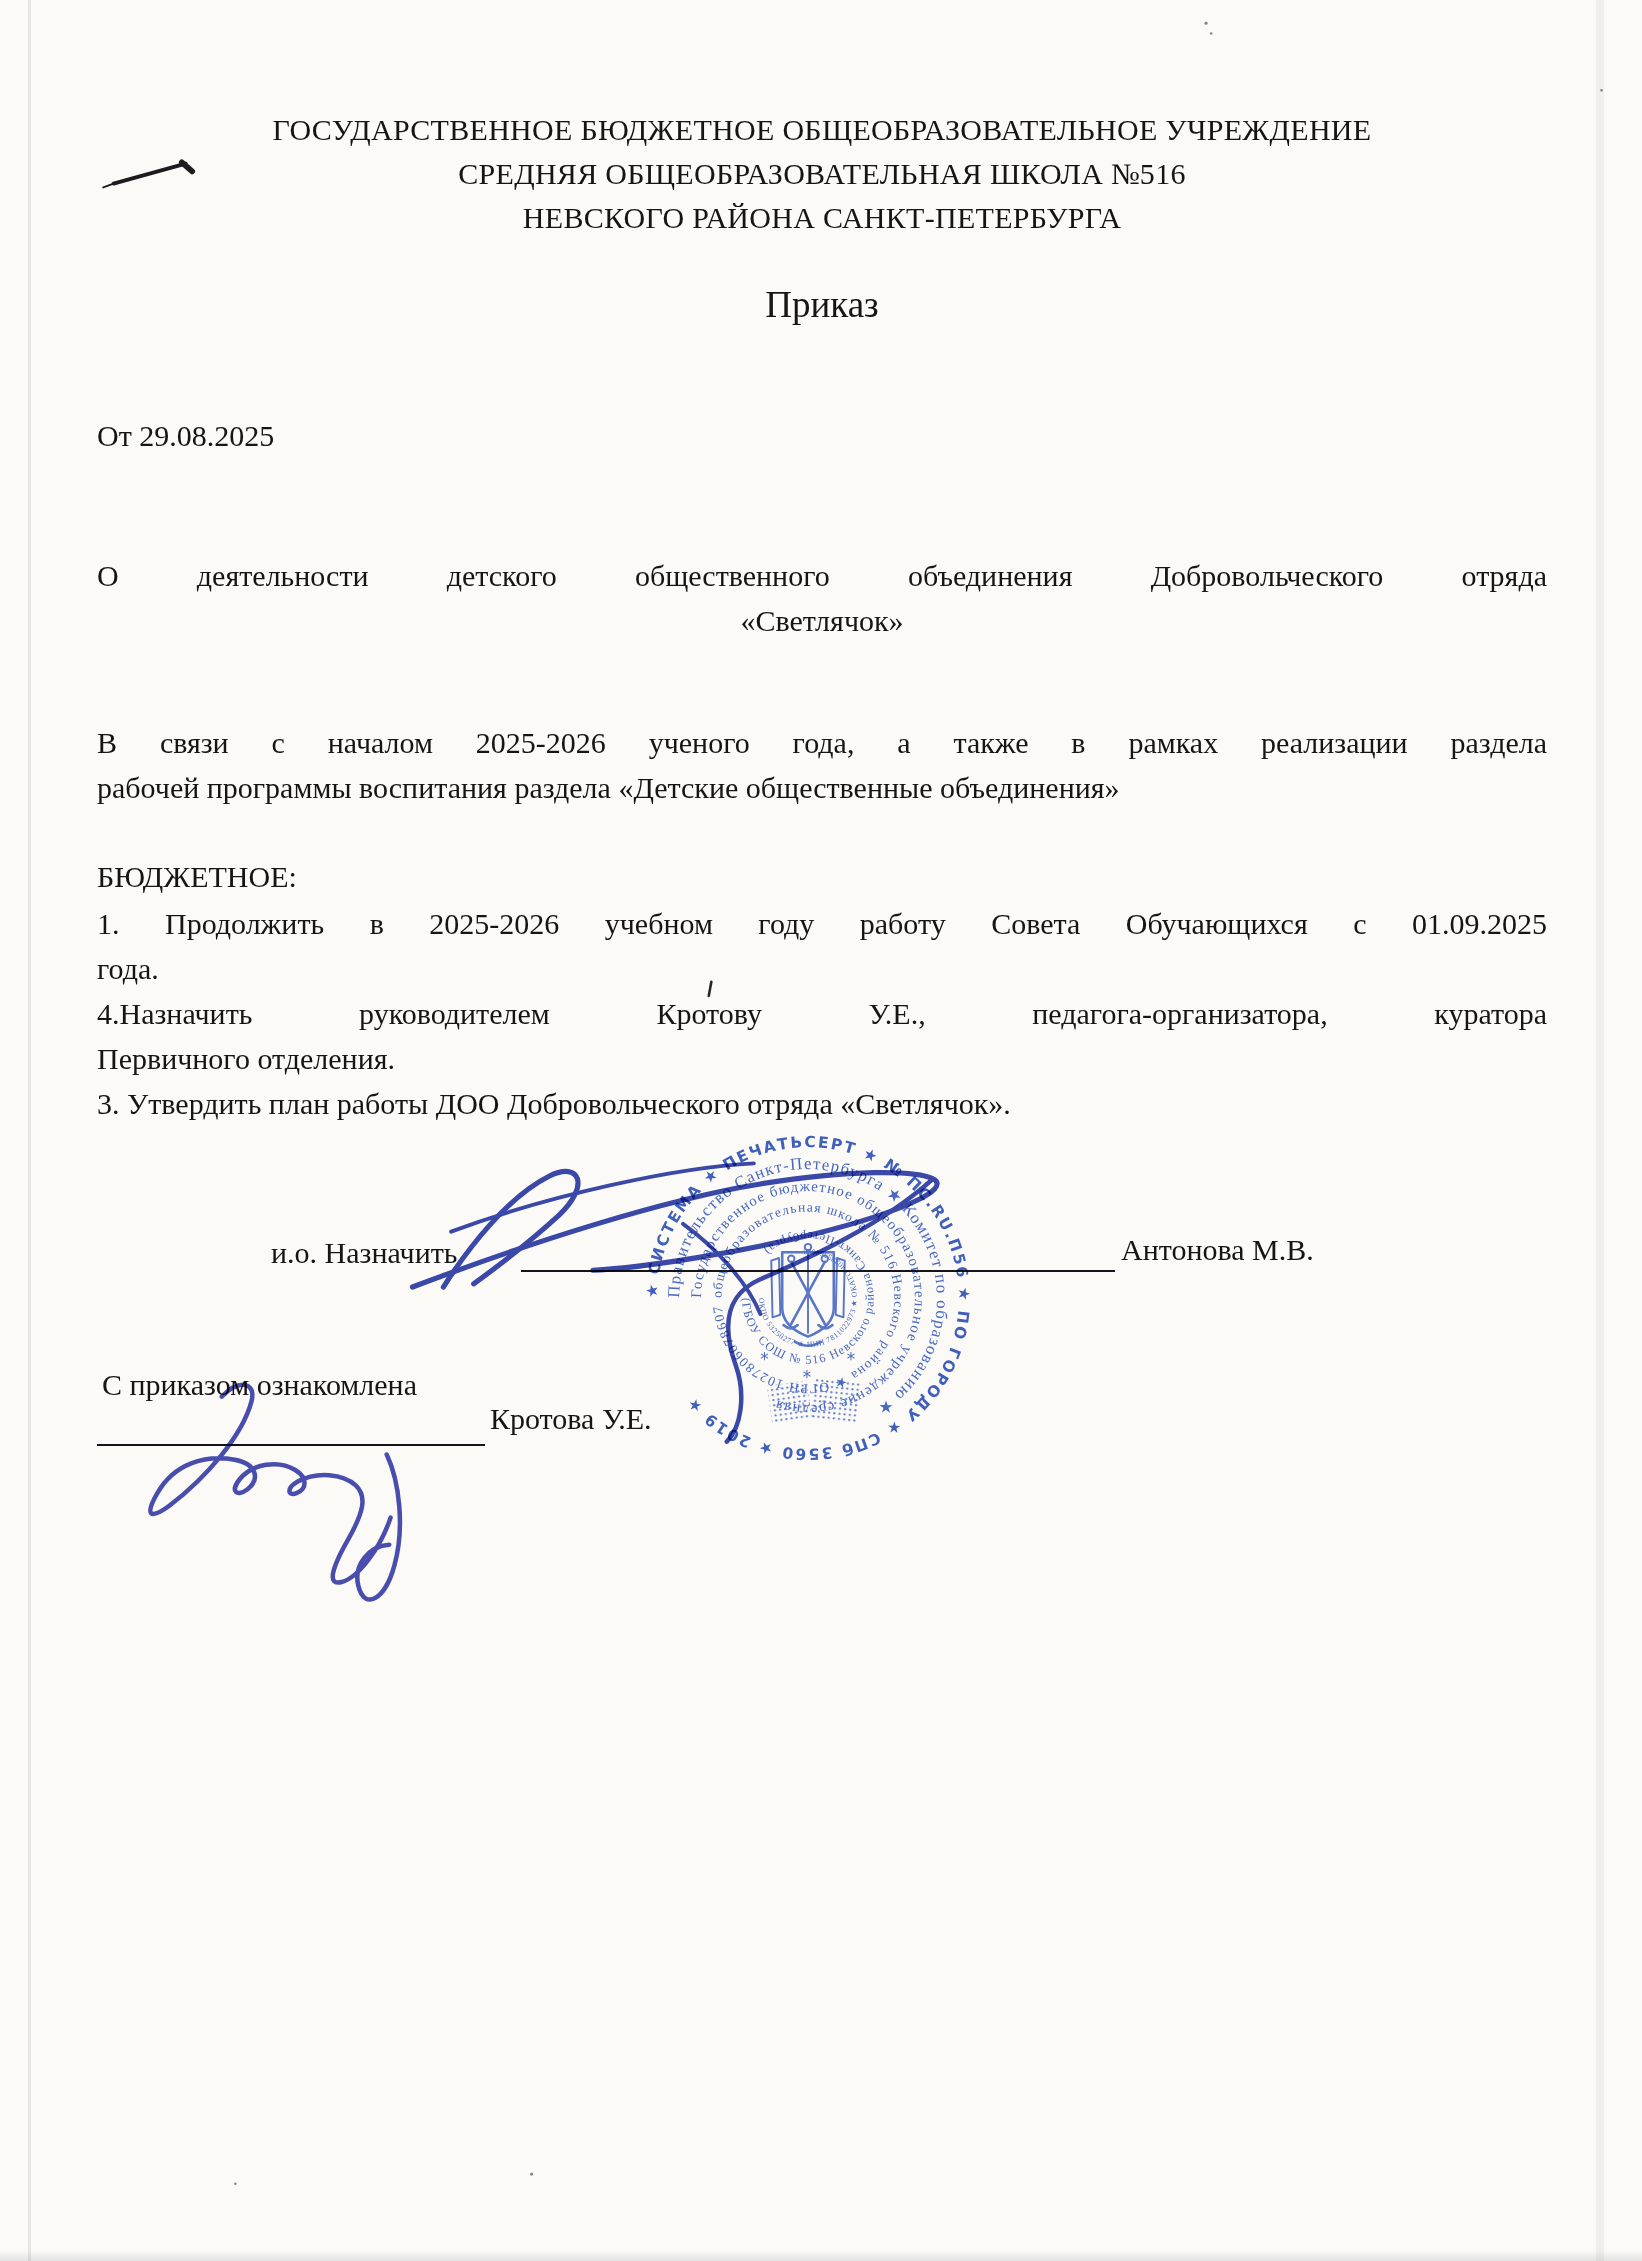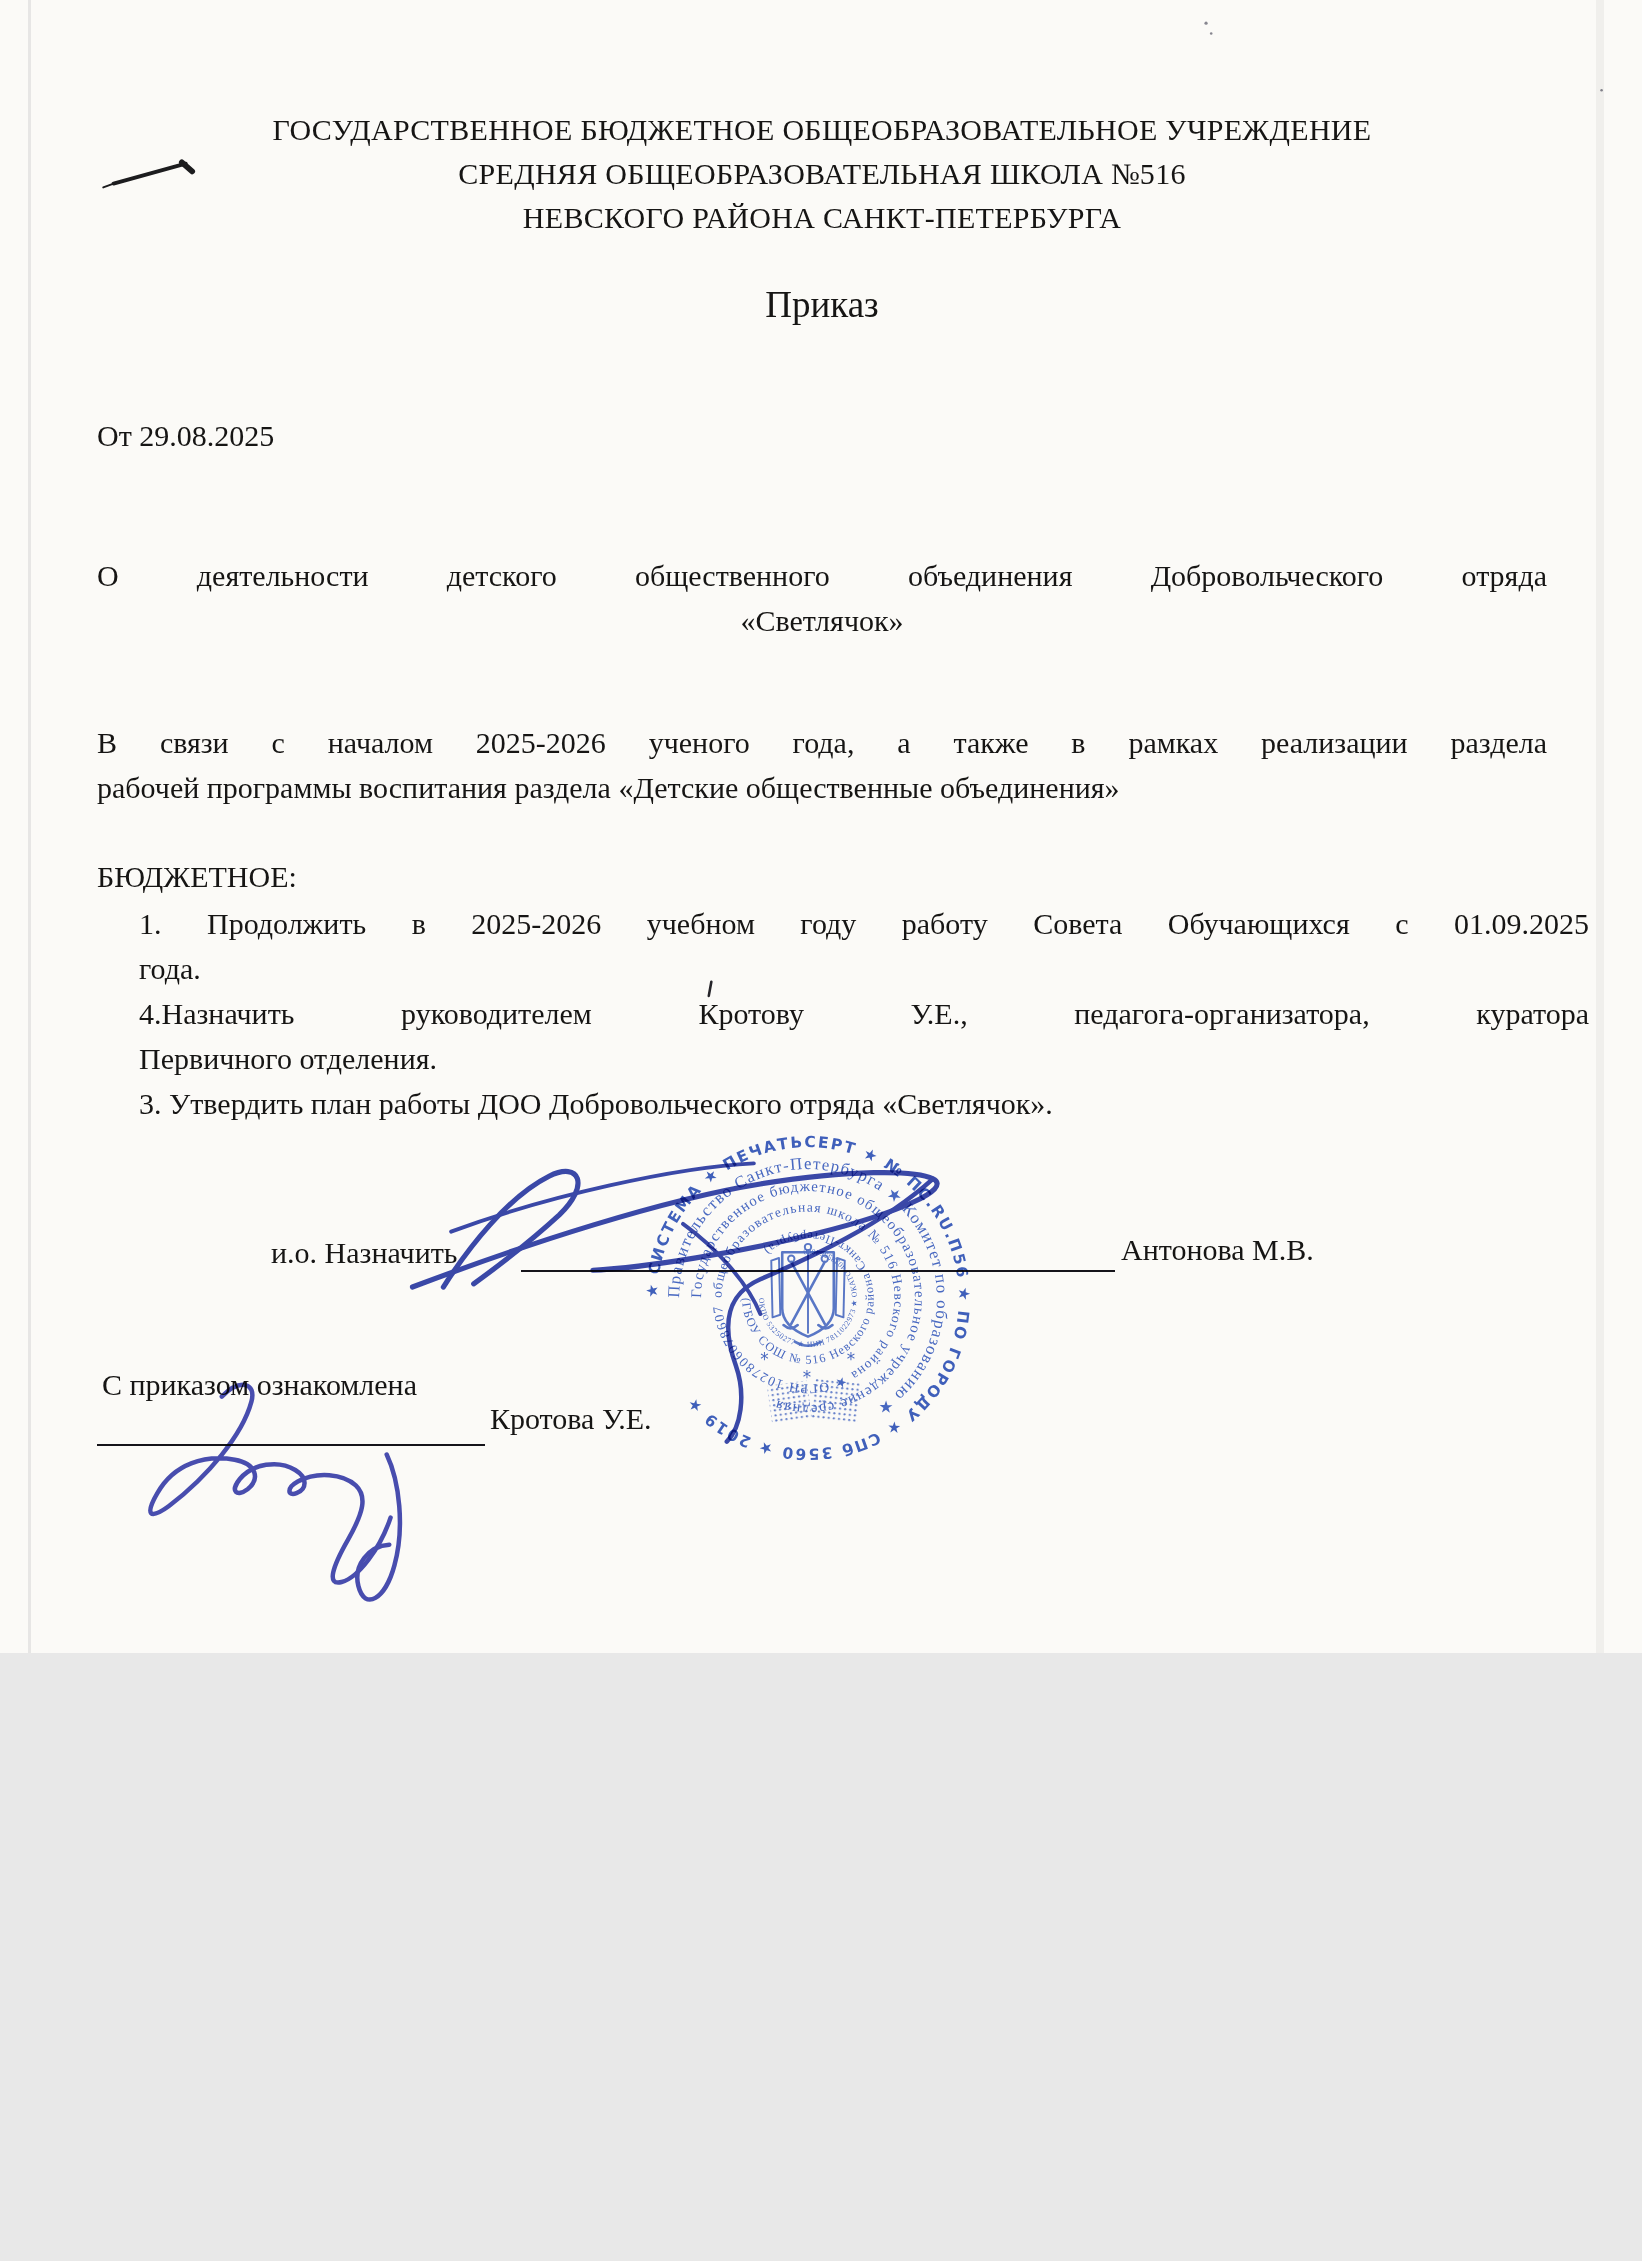--- a/index.html
+++ b/index.html
@@ -1,37 +1,37 @@
 <!DOCTYPE html>
 <html style="font-size:10.3px"><head>
 <meta charset="utf-8">
 <style>
   html,body{margin:0;padding:0;background:#e8e8e8;}
   .page{
     position:relative;
-    width:1643px;height:1653px;
+    width:1643px;height:2261px;
     background:#fbfaf7;
     overflow:hidden;
     font-family:"Liberation Serif","DejaVu Serif",serif;
     color:#161514;
   }
   .abs{position:absolute;}
   .center{text-align:center;}
   .jline{text-align:justify;text-align-last:justify;}
   .doc-text{font-size:30px;line-height:45px;}
   .bold{font-weight:normal;}
 
   .header-block{left:97px;top:108px;width:1450px;font-size:30px;line-height:44px;letter-spacing:0.3px;}
   .order-title{left:97px;top:283px;width:1450px;font-size:37px;}
   .date-field{left:97px;top:419px;font-size:30px;}
   .number-field{left:966px;top:433px;width:477px;text-align:right;font-size:30px;}
   .subject-block{left:97px;top:553px;width:1450px;}
   .intro-block{left:97px;top:720px;width:1450px;}
   .order-verb{left:97px;top:854px;width:1450px;}
-  .items-block{left:97px;top:901px;width:1450px;margin-left:42px;}
+  .items-block{left:97px;top:901px;width:1450px;}
   .line70{height:45px;}
 
   .director-label{left:271px;top:1236px;font-size:30px;}
   .director-underline{left:521px;top:1270px;width:594px;height:0;border-top:2.6px solid #15141a;}
   .director-name{left:1121px;top:1233px;font-size:30px;}
 
   .ack-label{left:102px;top:1368px;font-size:30px;}
   .ack-underline{left:97px;top:1444px;width:388px;height:0;border-top:2.6px solid #15141a;}
   .ack-name{left:490px;top:1402px;font-size:30px;}
 

